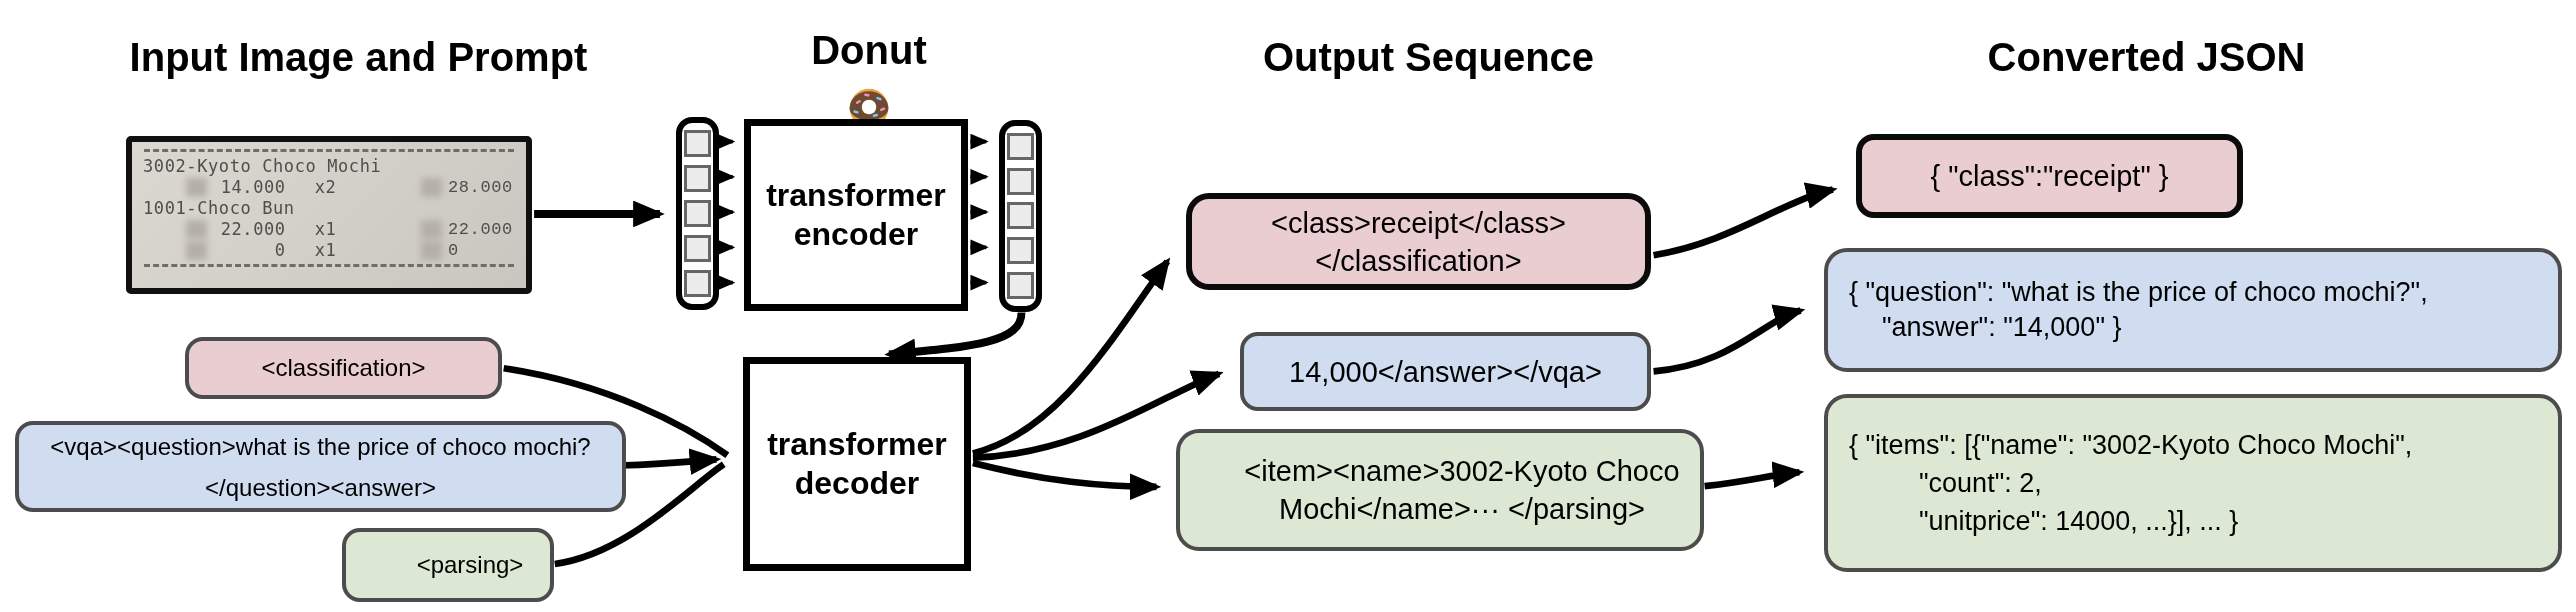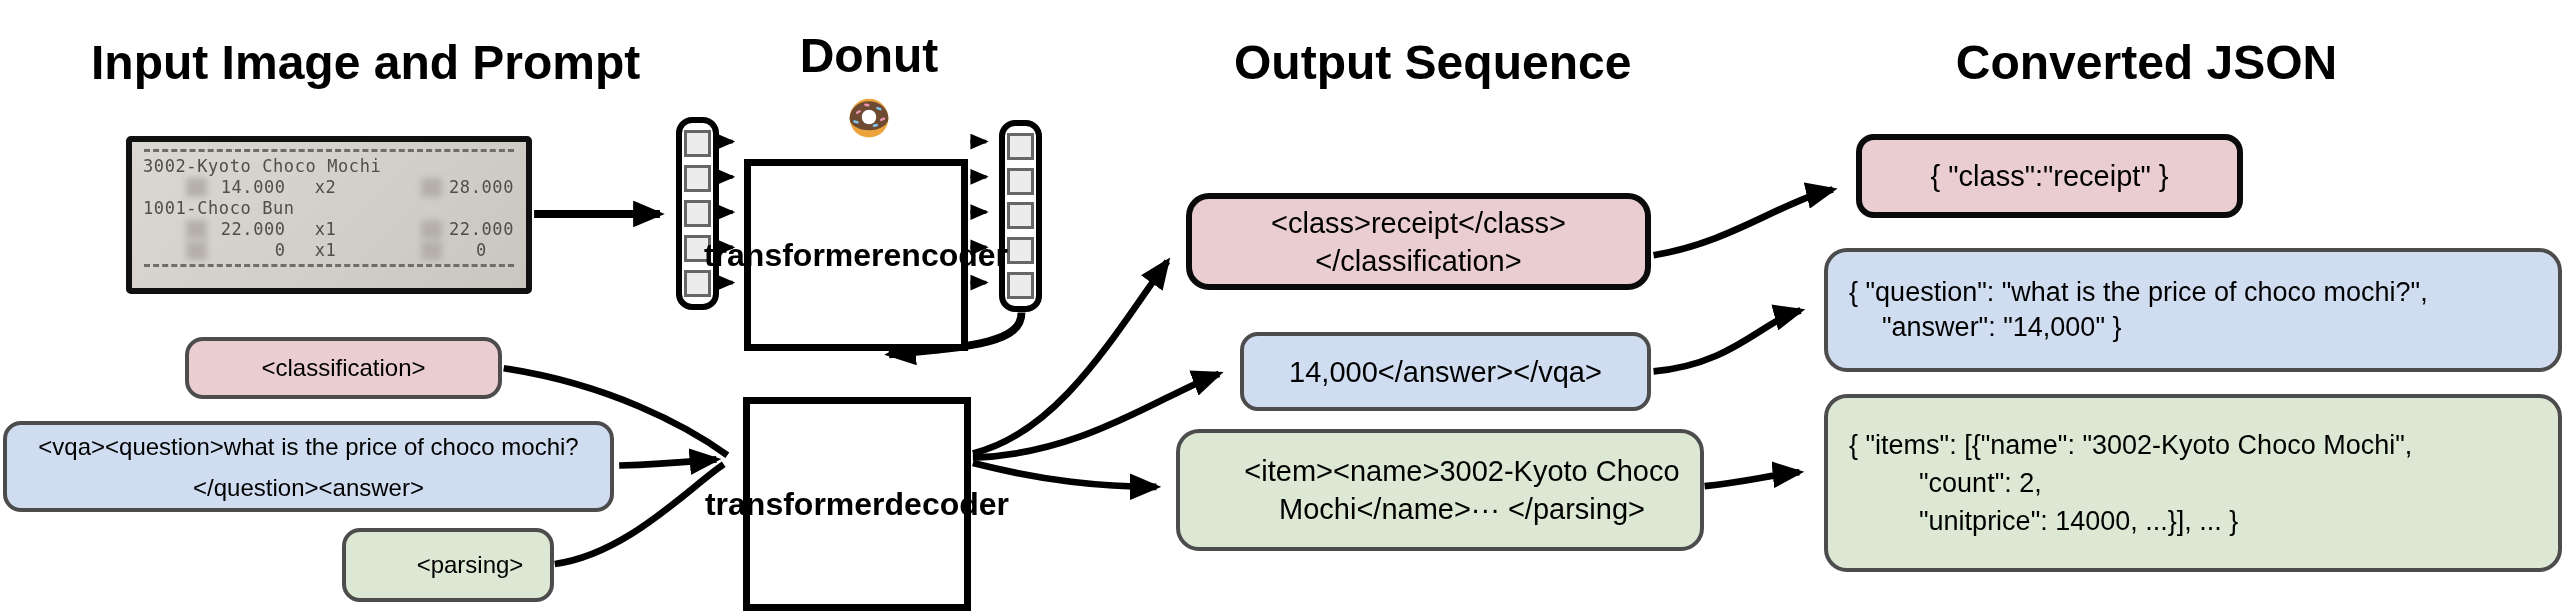--- a/index.html
+++ b/index.html
@@ -1,47 +1,47 @@
 <!DOCTYPE html>
 <html style="font-size:9.7px"><head>
 <meta charset="utf-8">
 <style>
   html,body{margin:0;padding:0;background:#ffffff;}
   #canvas{position:relative;width:2576px;height:612px;background:#ffffff;overflow:hidden;
           font-family:"Liberation Sans",sans-serif;color:#000;}
   
-  .col-title{position:absolute;font-weight:bold;font-size:48px;letter-spacing:0px;
+  .col-title{position:absolute;font-weight:bold;font-size:40px;letter-spacing:0px;
              text-align:center;white-space:nowrap;}
   .donut-title{display:flex;align-items:center;gap:11px;justify-content:center;flex-direction:column;}
   
   .receipt{position:absolute;left:126px;top:136px;width:406px;height:158px;
            background:linear-gradient(135deg,#dbd7d1 0%,#d2cfc9 55%,#c9c6c0 100%);
            border:6.7px solid #101010;border-radius:4.9px;box-sizing:border-box;
            font-family:"DejaVu Sans Mono",monospace;color:#4f4e49;font-size:17px;
            padding:3.6px 11px 2.4px 11px;}
   .r-dash{height:0;border-top:3px dashed #6e6d66;margin:3.6px 1.2px;}
   .r-name{line-height:21px;white-space:nowrap;letter-spacing:0.6px;}
   .r-amounts{display:flex;align-items:center;line-height:21px;letter-spacing:0.6px;}
   .r-left{display:flex;align-items:center;margin-left:43px;width:182px;}
   .r-price{display:inline-block;min-width:73px;text-align:right;}
   .r-qty{display:inline-block;margin-left:29px;}
   .r-right{display:flex;align-items:center;margin-left:auto;}
-  .r-total{display:inline-block;min-width:67px;text-align:center;}
+  .r-total{display:inline-block;min-width:67px;text-align:left;font-family:Liberation Mono, monospace;}
   .blur-chip{display:inline-block;width:20.7px;height:19.5px;background:#b4b0a9;
              filter:blur(3px);margin-right:6px;flex:0 0 auto;}
   
   .patch-col{position:absolute;box-sizing:border-box;border:6.7px solid #000;
              border-radius:16px;background:#fff;display:flex;flex-direction:column;
              align-items:center;justify-content:space-between;padding:7.3px 0;}
   .patch{width:27px;height:27px;background:#ececec;border:3px solid #666;
          box-sizing:border-box;}
   
   .model-box{position:absolute;box-sizing:border-box;border:7.3px solid #000;background:#fff;
-             display:flex;align-items:center;justify-content:center;
-             font-weight:bold;font-size:32px;line-height:39px;text-align:center;margin-top:40px;}
+             display:flex;flex-direction:column;align-items:center;justify-content:center;
+             font-weight:bold;font-size:32px;line-height:39px;text-align:center;}
   
   .tok{position:absolute;box-sizing:border-box;display:flex;flex-direction:column;
        align-items:center;justify-content:center;text-align:center;
        font-size:24px;line-height:36px;border-radius:18px;}
   .border-gray{border:4.9px solid #4c4c4c;}
   .border-black{border:6.7px solid #0a0a0a;}
   .fill-pink{background:#eacdd1;}
   .fill-blue{background:#d0ddf1;}
   .fill-green{background:#dce8d3;padding-left:44px;}
   .tok.left-align{align-items:flex-start;text-align:left;}
@@ -178,21 +178,21 @@
 
   <div class="model-box" style="left:743px;top:357px;width:228px;height:214px;">
     <span>transformer</span>
     <span>decoder</span>
   </div>
 
   <div class="tok fill-pink border-gray" style="left:185px;top:337px;width:317px;height:62px;">
     <span>&lt;classification&gt;</span>
   </div>
 
-  <div class="tok fill-blue border-gray" style="left:3px;top:421px;width:611px;height:91px;padding:0 12px;line-height:41px;">
+  <div class="tok fill-blue border-gray" style="left:15px;top:421px;width:611px;height:91px;padding:0 12px;line-height:41px;">
     <span>&lt;vqa&gt;&lt;question&gt;what is the price of choco mochi?&lt;/question&gt;&lt;answer&gt;</span>
   </div>
 
   <div class="tok fill-green border-gray" style="left:342px;top:528px;width:212px;height:74px;">
     <span>&lt;parsing&gt;</span>
   </div>
 
   <div class="tok fill-pink border-black" style="left:1186px;top:193px;width:465px;height:97px;border-radius:23px;font-size:29px;line-height:38px;">
     <span>&lt;class&gt;receipt&lt;/class&gt;</span>
     <span>&lt;/classification&gt;</span>

